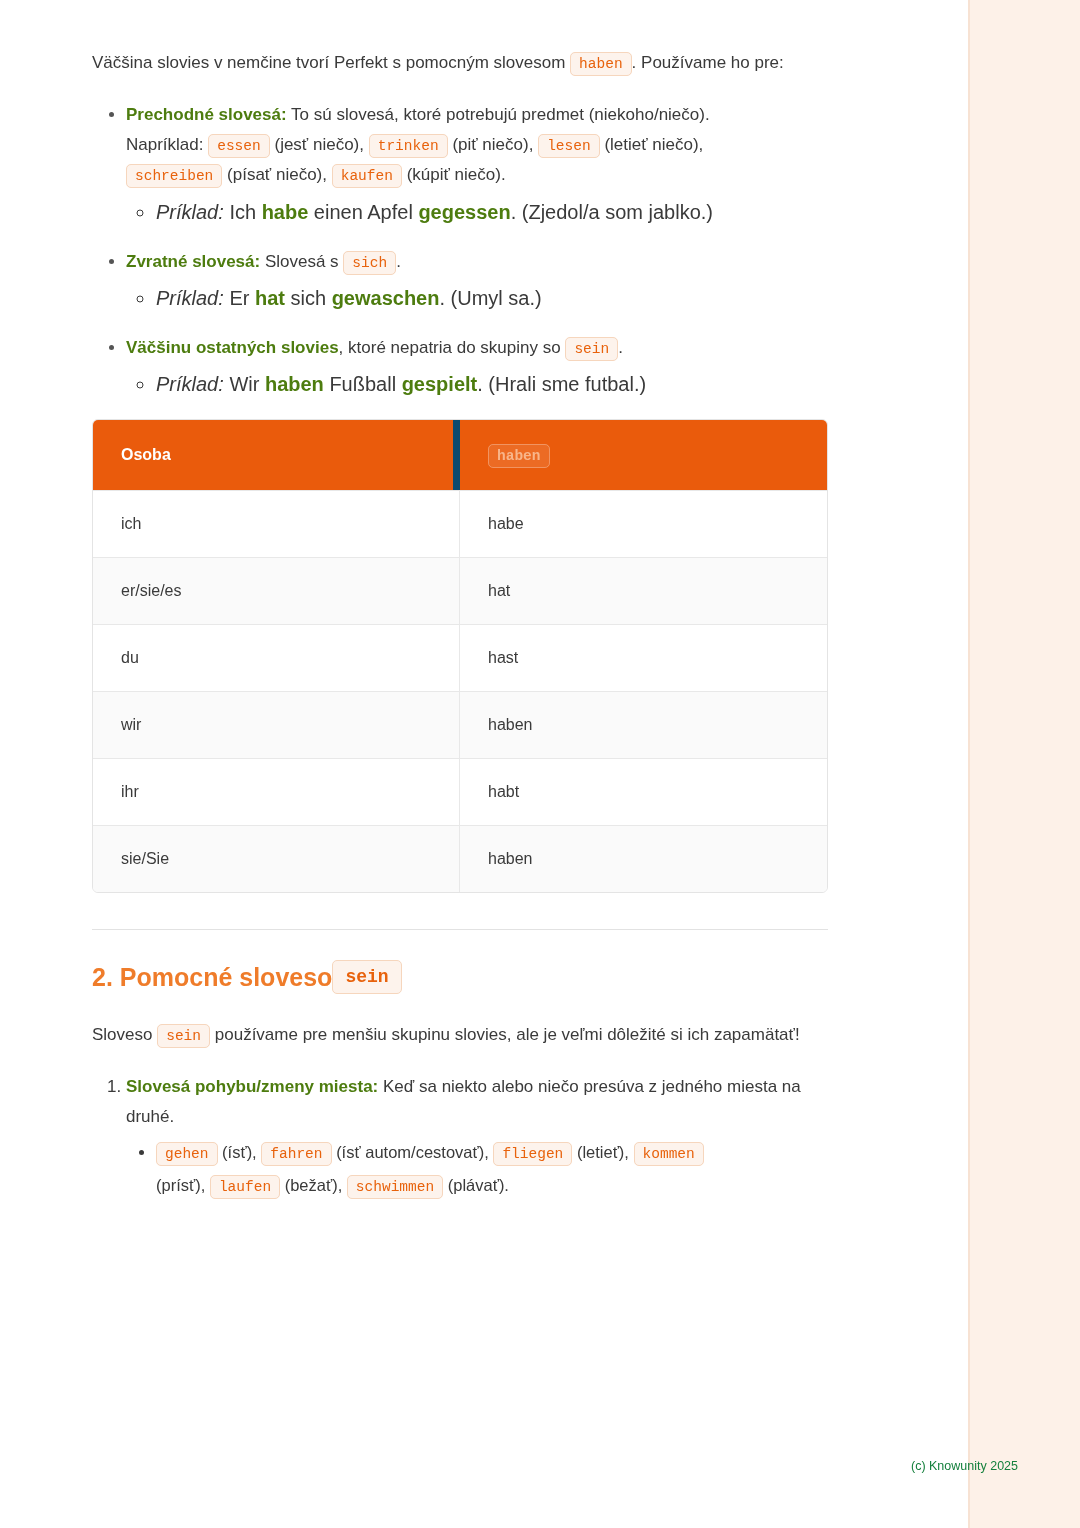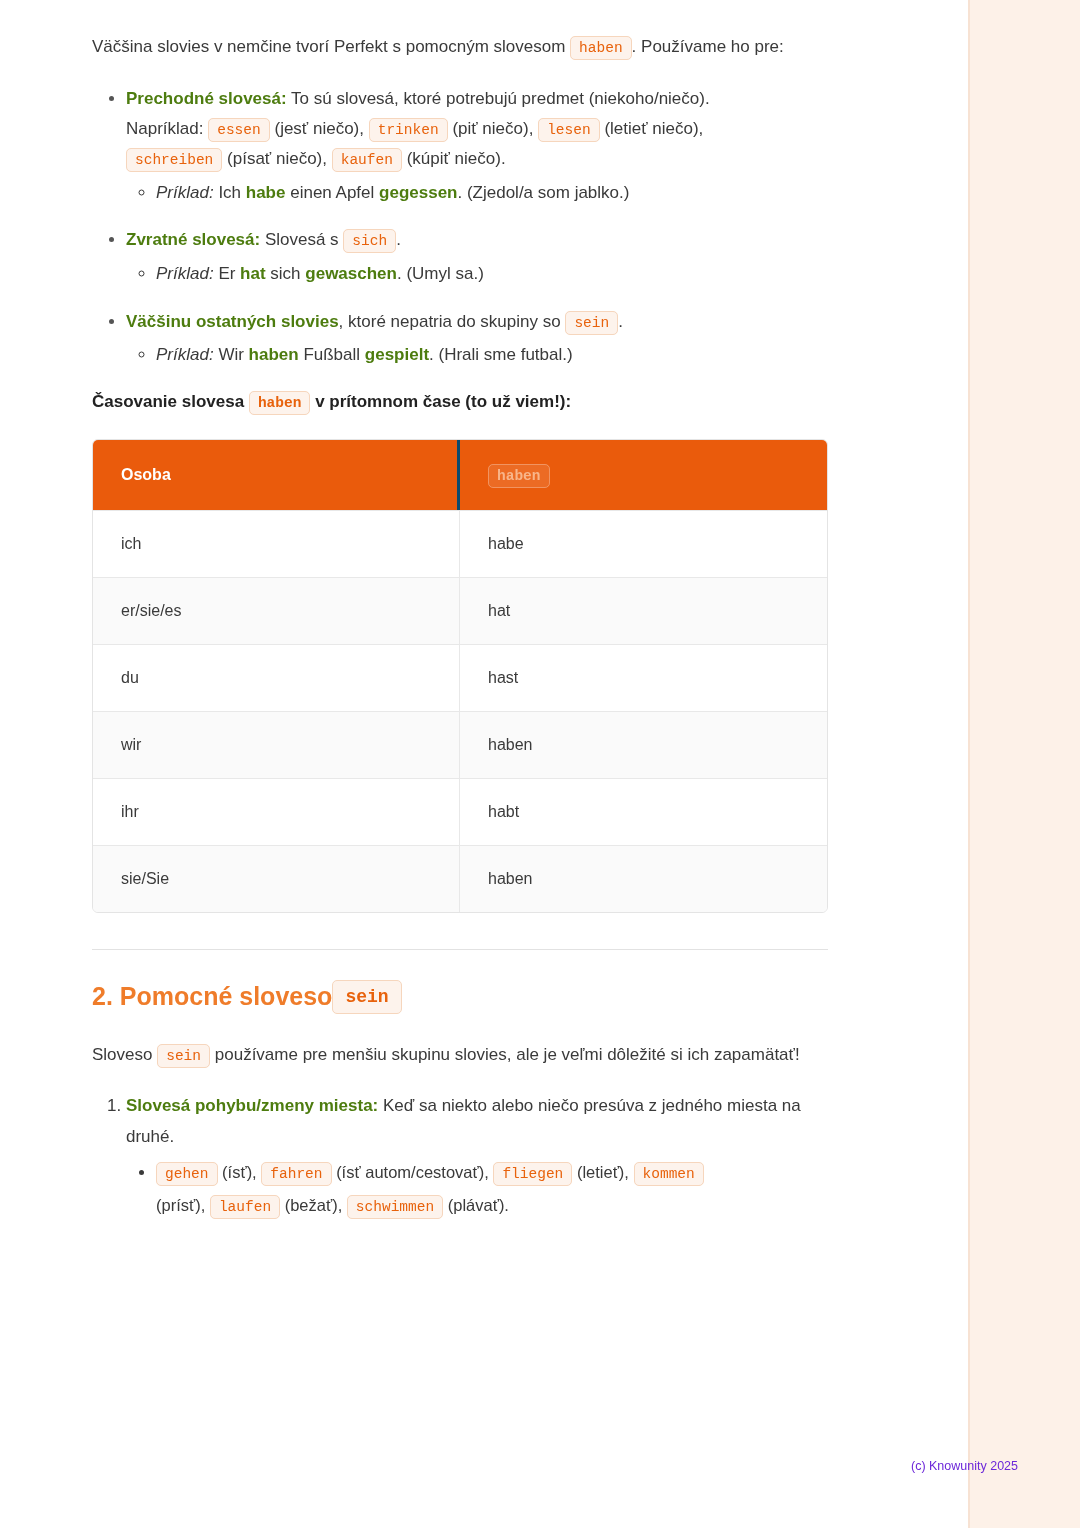--- a/index.html
+++ b/index.html
@@ -27,21 +27,21 @@
     top: 0;
     right: 0;
     width: 110px;
     height: 1528px;
     background: #fdf1e8;
     border-left: 2px solid #f7e2d3;
   }
   .content {
     position: absolute;
     left: 92px;
-    top: 32px;
+    top: 48px;
     width: 736px;
   }
   p.para {
     font-size: 17px;
     line-height: 1.75;
     margin: 0 0 22px 0;
     color: #3a3a3a;
   }
   code.kw {
     font-family: "Liberation Mono", monospace;
@@ -66,21 +66,21 @@
   }
   ul.bullets > li::marker {
     color: #555;
   }
   ul.sub {
     margin: 4px 0 0 0;
     padding-left: 30px;
     list-style: circle;
   }
   ul.sub > li {
-    font-size: 17px;
+    font-size: 20px;
     line-height: 1.7;
     color: #3a3a3a;
   }
   .ital { font-style: italic; }
   .bold { font-weight: bold; color: #4d7c0f; }
   p.subhead {
     font-size: 17px;
     font-weight: bold;
     color: #222;
     margin: 18px 0 22px 0;
@@ -96,21 +96,21 @@
     overflow: hidden;
     table-layout: fixed;
   }
   table.conj th {
     background: #ea5b0c;
     color: #ffffff;
     text-align: left;
     font-size: 16px;
     font-weight: bold;
     padding: 26px 28px;
-    border-right: 3px solid #0c4a6e;
+    border-right: 7px solid #0c4a6e;
   }
   table.conj th:last-child { border-right: none; }
   table.conj th code.kw {
     color: #f8b58a;
     background: rgba(255,255,255,0.10);
     border-color: rgba(255,255,255,0.28);
   }
   table.conj td {
     font-size: 16px;
     padding: 24px 28px;
@@ -159,21 +159,21 @@
   ul.sub2 > li {
     font-size: 16.5px;
     line-height: 2.0;
     color: #3a3a3a;
   }
   .footer-credit {
     position: absolute;
     right: 62px;
     bottom: 55px;
     font-size: 12.5px;
-    color: #6d28d9;
+    color: #15803d;
     font-family: "Liberation Sans", sans-serif;
   }
 </style>
 </head>
 <body>
 
 <div class="page">
 
   <div class="right-strip"></div>
 
@@ -226,25 +226,20 @@
         <ul class="sub">
           <li>
             <span class="ital">Príklad:</span>
             <span>Wir </span><span class="bold">haben</span><span> Fußball </span><span class="bold">gespielt</span><span>. (Hrali sme futbal.)</span>
           </li>
         </ul>
       </li>
 
     </ul>
 
-    <p class="subhead">
-      <span>Časovanie slovesa</span>
-      <code class="kw">haben</code>
-      <span>v prítomnom čase (to už viem!):</span>
-    </p>
 
     <table class="conj">
       <thead>
         <tr>
           <th>Osoba</th>
           <th><code class="kw">haben</code></th>
         </tr>
       </thead>
       <tbody>
         <tr>

